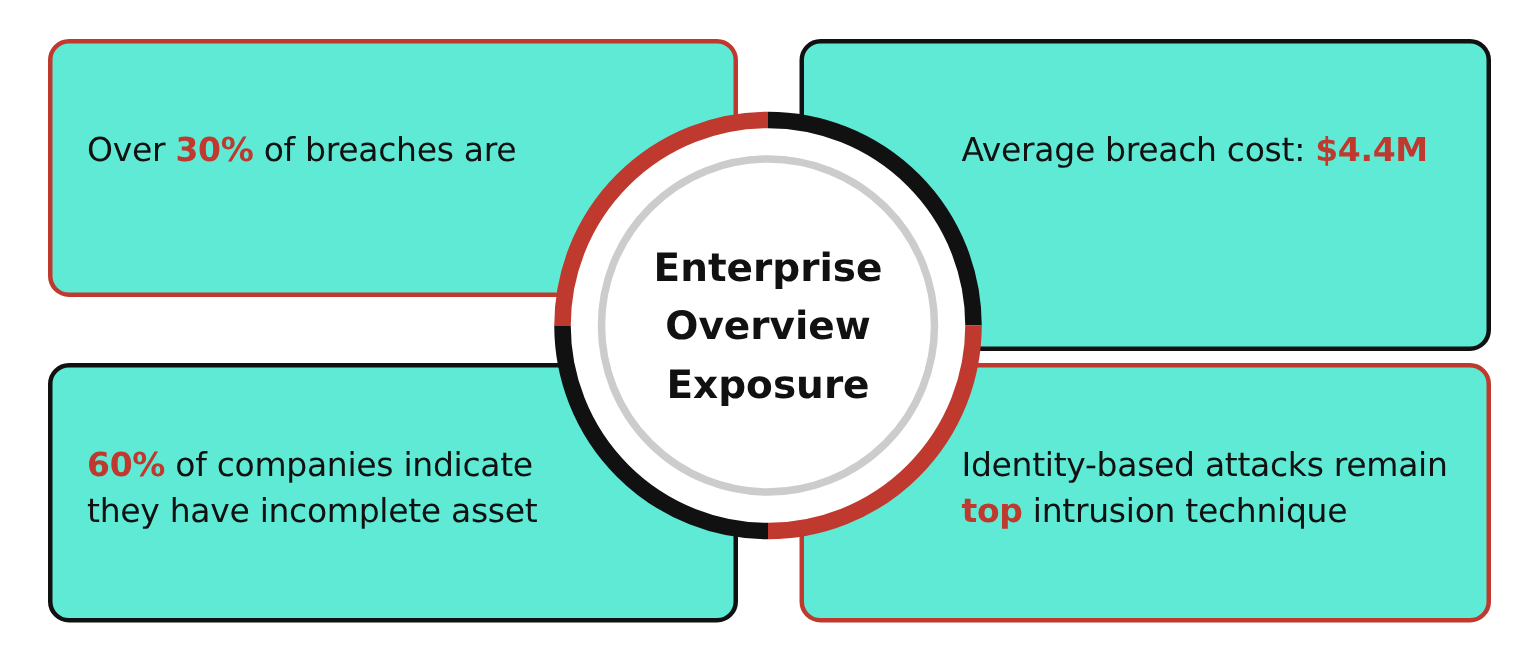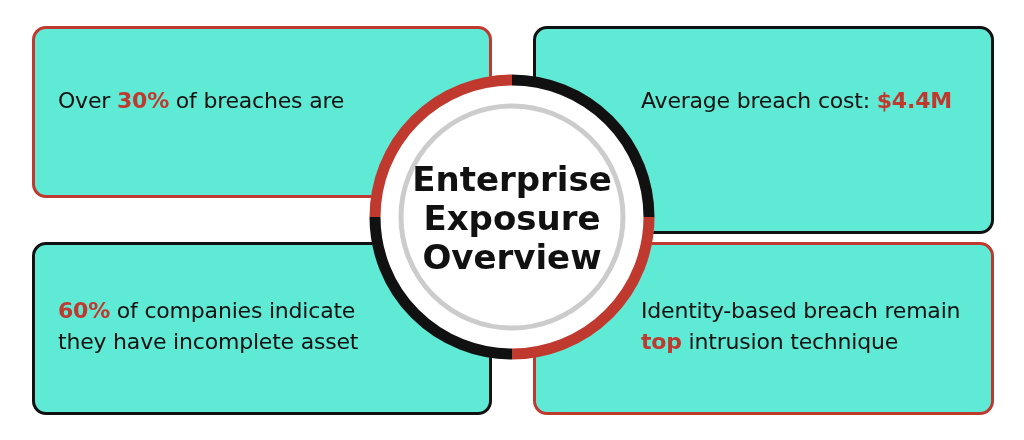--- a/index.html
+++ b/index.html
@@ -13,21 +13,21 @@
     #box-tl { left: 32px; top: 26px; width: 460px; height: 172px; }
     #box-tl .text { left: 23px; top: 56px; }
     #box-tr { left: 533px; top: 26px; width: 461px; height: 208px; }
     #box-tr .text { left: 105px; top: 56px; }
     #box-bl { left: 32px; top: 242px; width: 460px; height: 173px; }
     #box-bl .text { left: 23px; top: 50px; }
     #box-br { left: 533px; top: 242px; width: 461px; height: 173px; }
     #box-br .text { left: 105px; top: 50px; }
     #ring { position: absolute; left: 0; top: 0; width: 1024px; height: 440px; }
     #center-title { position: absolute; left: 412px; top: 160px; width: 200px; text-align: center;
-      font-size: 34px; line-height: 39px; font-weight: bold; color: #111111; }
+      font-size: 26px; line-height: 39px; font-weight: bold; color: #111111; }
   </style>
 </head>
 <body>
 
 <div class="box red" id="box-tl">
   <div class="text">
     <span>Over </span><span class="hl">30%</span><span> of breaches are</span><br>
   </div>
 </div>
 
@@ -39,21 +39,21 @@
 
 <div class="box black" id="box-bl">
   <div class="text">
     <span class="hl">60%</span><span> of companies indicate</span><br>
     <span>they have incomplete asset</span>
   </div>
 </div>
 
 <div class="box red" id="box-br">
   <div class="text">
-    <span>Identity-based breach remain</span><br>
+    <span>Identity-based attacks remain</span><br>
     <span class="hl">top</span><span> intrusion technique</span>
   </div>
 </div>
 
 <svg id="ring" viewBox="0 0 1024 440" xmlns="http://www.w3.org/2000/svg">
 
   <circle cx="512" cy="217" r="142" fill="#ffffff"></circle>
 
   <path d="M 375 217 A 137 137 0 0 1 512 80" fill="none" stroke="#c0392f" stroke-width="11"></path>
 
@@ -61,15 +61,15 @@
 
   <path d="M 649 217 A 137 137 0 0 1 512 354" fill="none" stroke="#c0392f" stroke-width="11"></path>
 
   <path d="M 512 354 A 137 137 0 0 1 375 217" fill="none" stroke="#111111" stroke-width="11"></path>
 
   <circle cx="512" cy="217" r="111" fill="none" stroke="#cccccc" stroke-width="5"></circle>
 </svg>
 
 <div id="center-title">
   <div>Enterprise</div>
+  <div>Overview</div>
   <div>Exposure</div>
-  <div>Overview</div>
 </div>
 
 </body></html>

